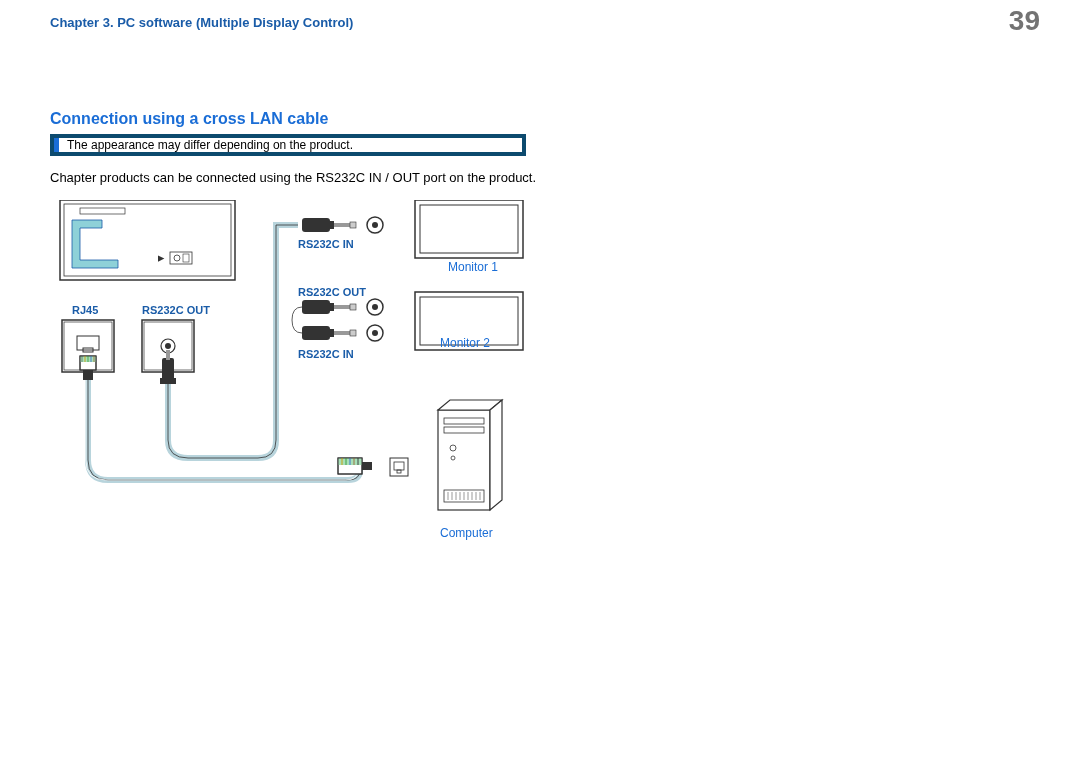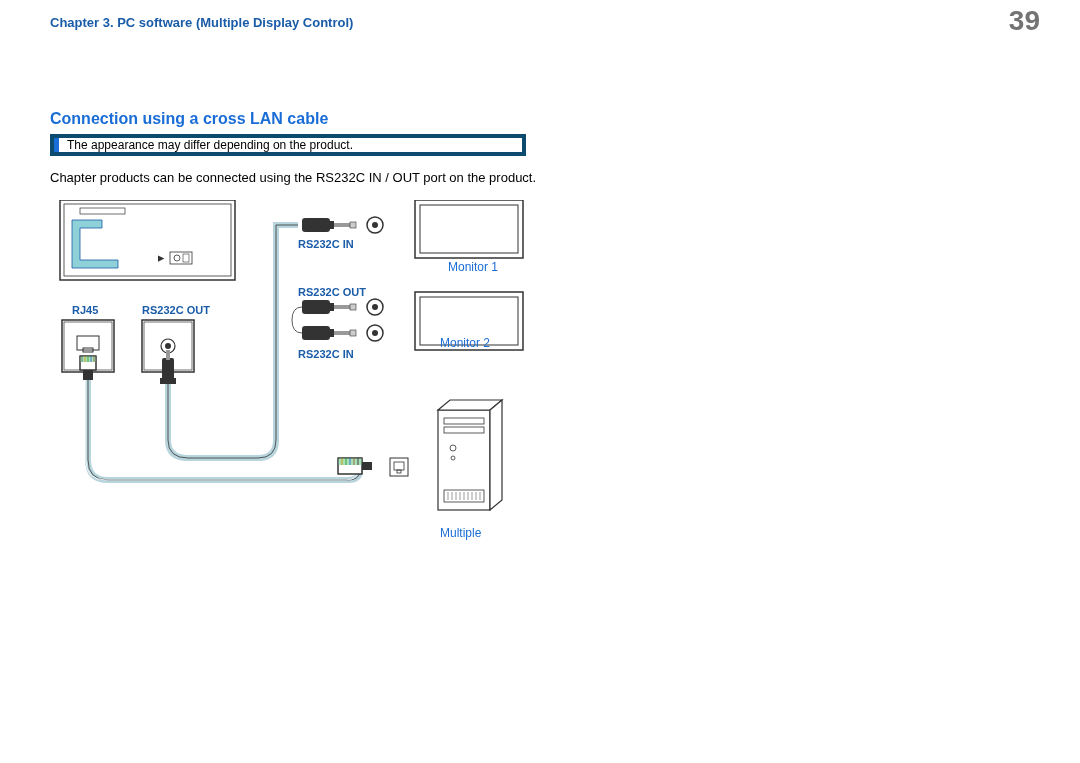--- a/index.html
+++ b/index.html
@@ -227,14 +227,14 @@
 
   </svg>
 
   <div class="label" style="left:22px; top:104px;">RJ45</div>
   <div class="label" style="left:92px; top:104px;">RS232C OUT</div>
   <div class="label" style="left:248px; top:38px;">RS232C IN</div>
   <div class="label" style="left:248px; top:86px;">RS232C OUT</div>
   <div class="label" style="left:248px; top:148px;">RS232C IN</div>
   <div class="label blue" style="left:392px; top:60px;margin-left:6px;">Monitor 1</div>
   <div class="label blue" style="left:390px; top:136px;">Monitor 2</div>
-  <div class="label blue" style="left:390px; top:326px;">Multiple</div>
+  <div class="label blue" style="left:390px; top:326px;">Computer</div>
 </div>
 
 </body></html>

